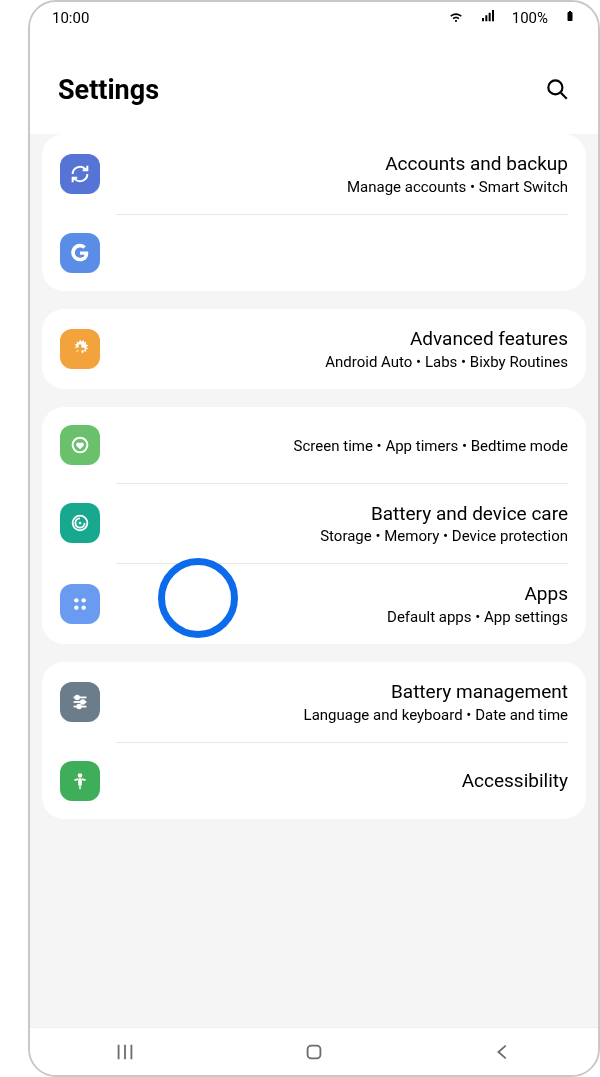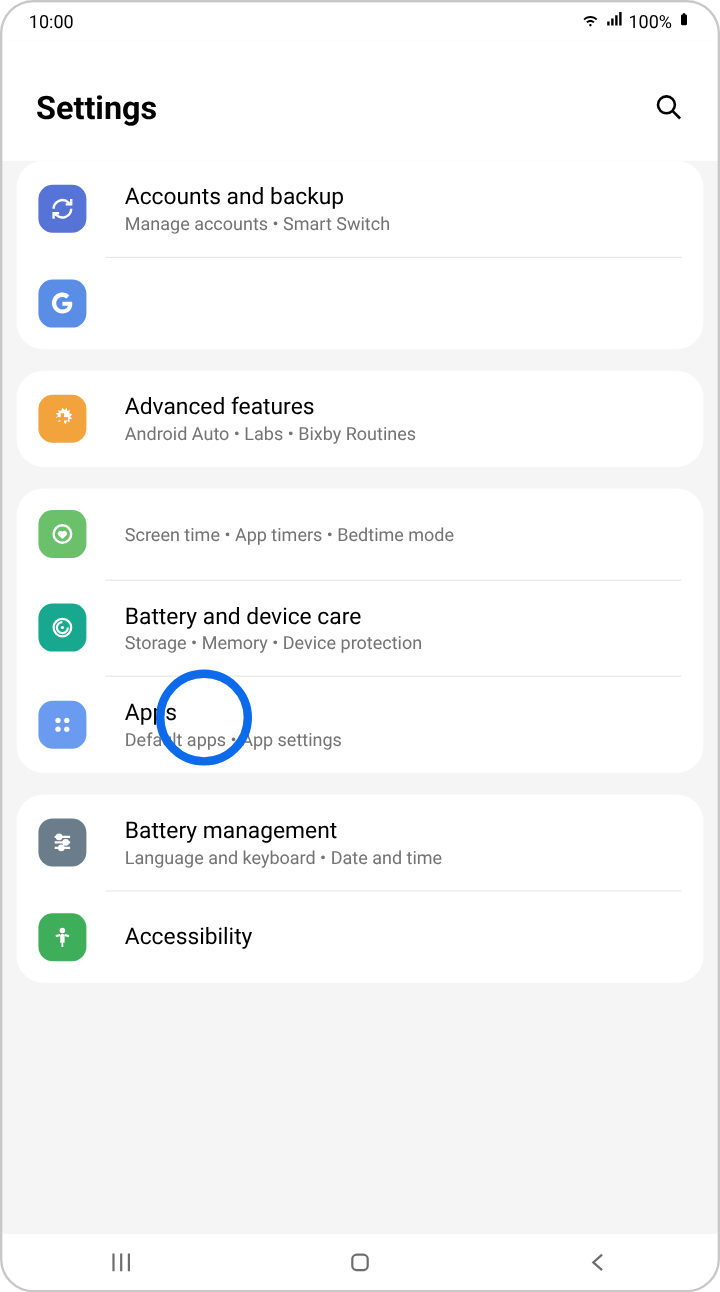--- a/index.html
+++ b/index.html
@@ -10,32 +10,33 @@
     justify-content: center;
   }
   .phone {
     width: 600px;
     height: 1077px;
     border: 2px solid #c8c8c8;
     border-radius: 28px;
     background: #f5f5f5;
     position: relative;
     overflow: hidden;
+    margin-left: 28px;
   }
   .statusbar {
     height: 32px;
     background: #fff;
     display: flex;
     align-items: center;
     justify-content: space-between;
     padding: 0 22px;
     font-size: 15px;
     color: #000;
   }
-  .statusbar .right { display: flex; align-items: center; gap: 4px; }
+  .statusbar .right { display: flex; align-items: center; gap: 16px; }
   .header {
     background: #fff;
     padding: 40px 28px 28px 28px;
     display: flex;
     align-items: flex-end;
     justify-content: space-between;
   }
   .header h1 { font-size: 27px; font-weight: 700; color: #000; }
   .search-icon svg { width: 26px; height: 26px; }
   .content {
@@ -49,33 +50,34 @@
     border-radius: 22px;
     margin-bottom: 18px;
     padding: 0 18px;
   }
   .row {
     display: flex;
     align-items: center;
     padding: 18px 0;
     gap: 32px;
     cursor: pointer;
+    text-align: right;
   }
   .row-text { flex: 1; }
   .card .divider { border-top: 1px solid #e8e8e8; margin-left: 56px; }
   .icon {
     width: 40px; height: 40px;
     border-radius: 12px;
     display: flex; align-items: center; justify-content: center;
     flex-shrink: 0;
     color: #fff;
   }
   .icon svg { width: 22px; height: 22px; }
   .title { font-size: 19px; color: #000; line-height: 1.25; }
-  .sub { font-size: 15px; color: #737373; margin-top: 2px; }
+  .sub { font-size: 15px; color: #000000; margin-top: 2px; }
   .navbar {
     position: absolute;
     bottom: 0; left: 0; right: 0;
     height: 48px;
     background: #fff;
     display: flex;
     align-items: center;
     justify-content: space-around;
     color: #6d6d6d;
     border-top: 1px solid #eee;

